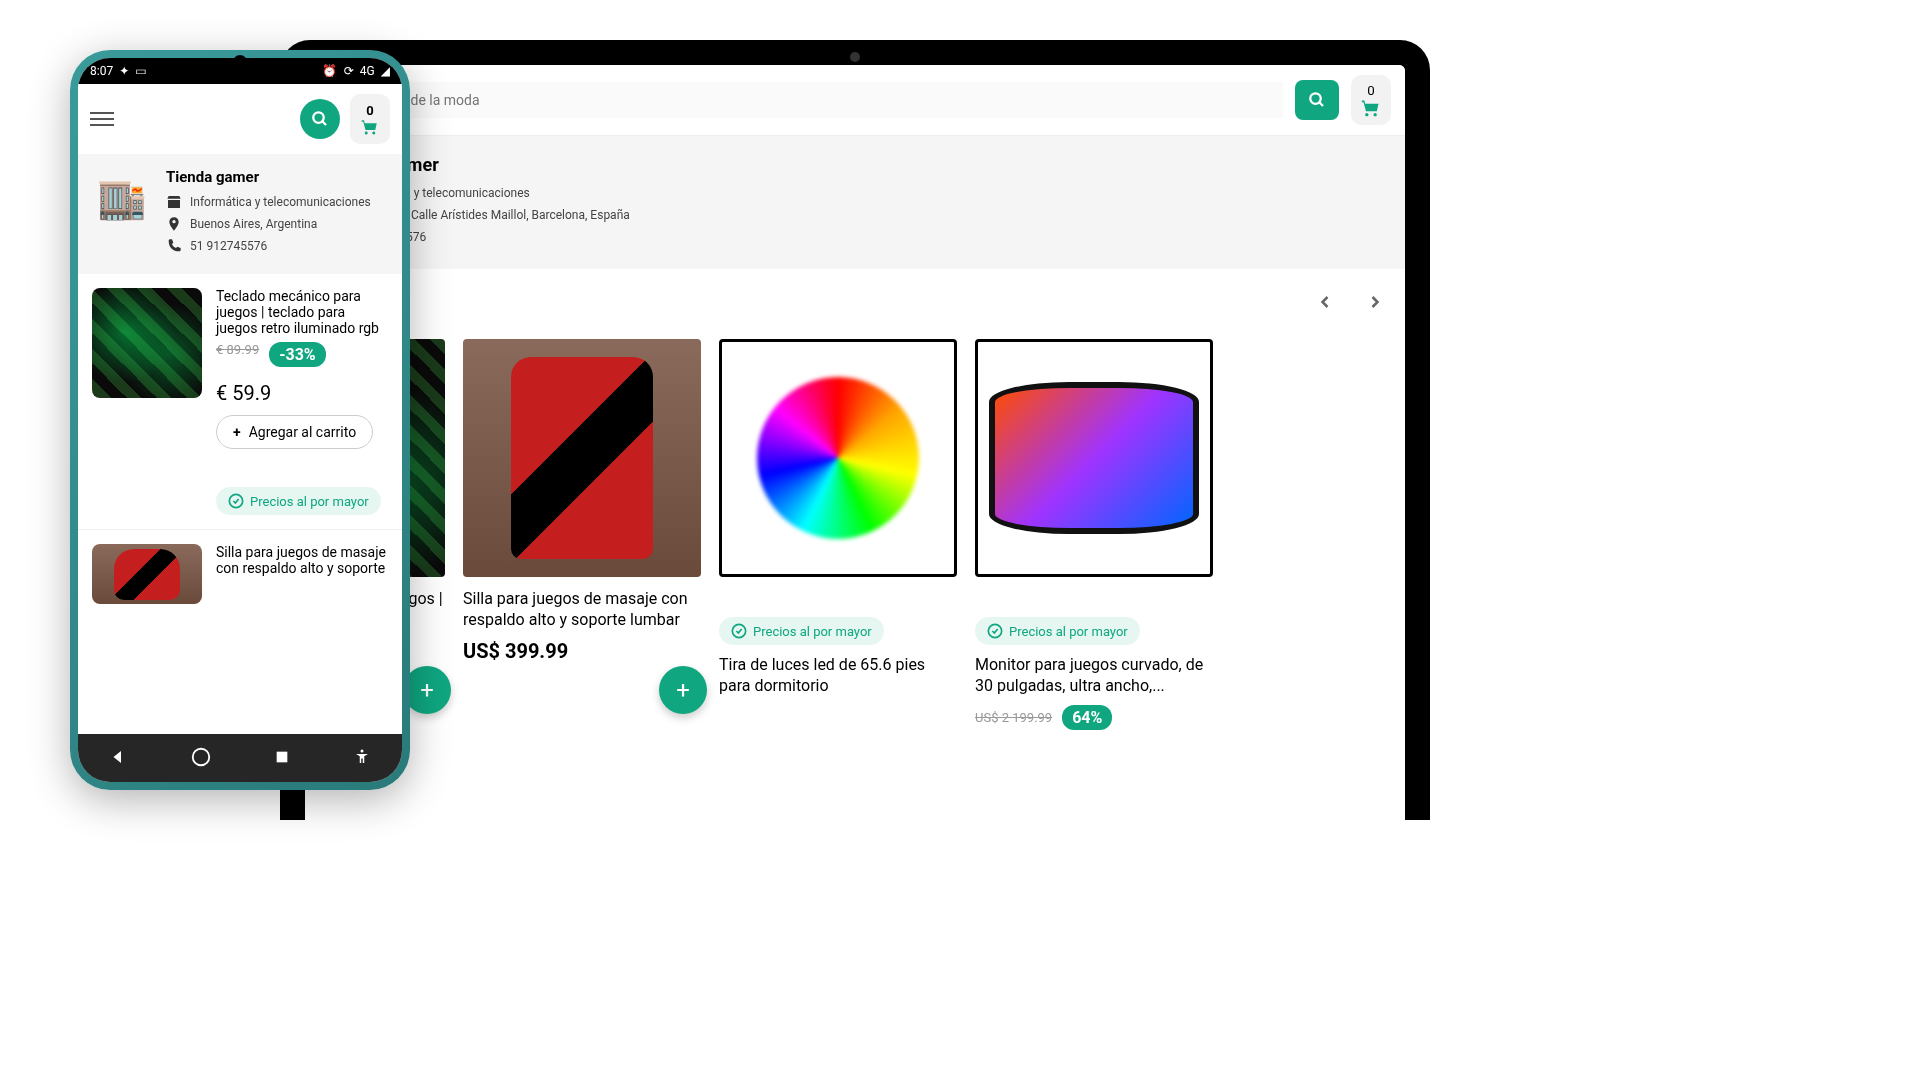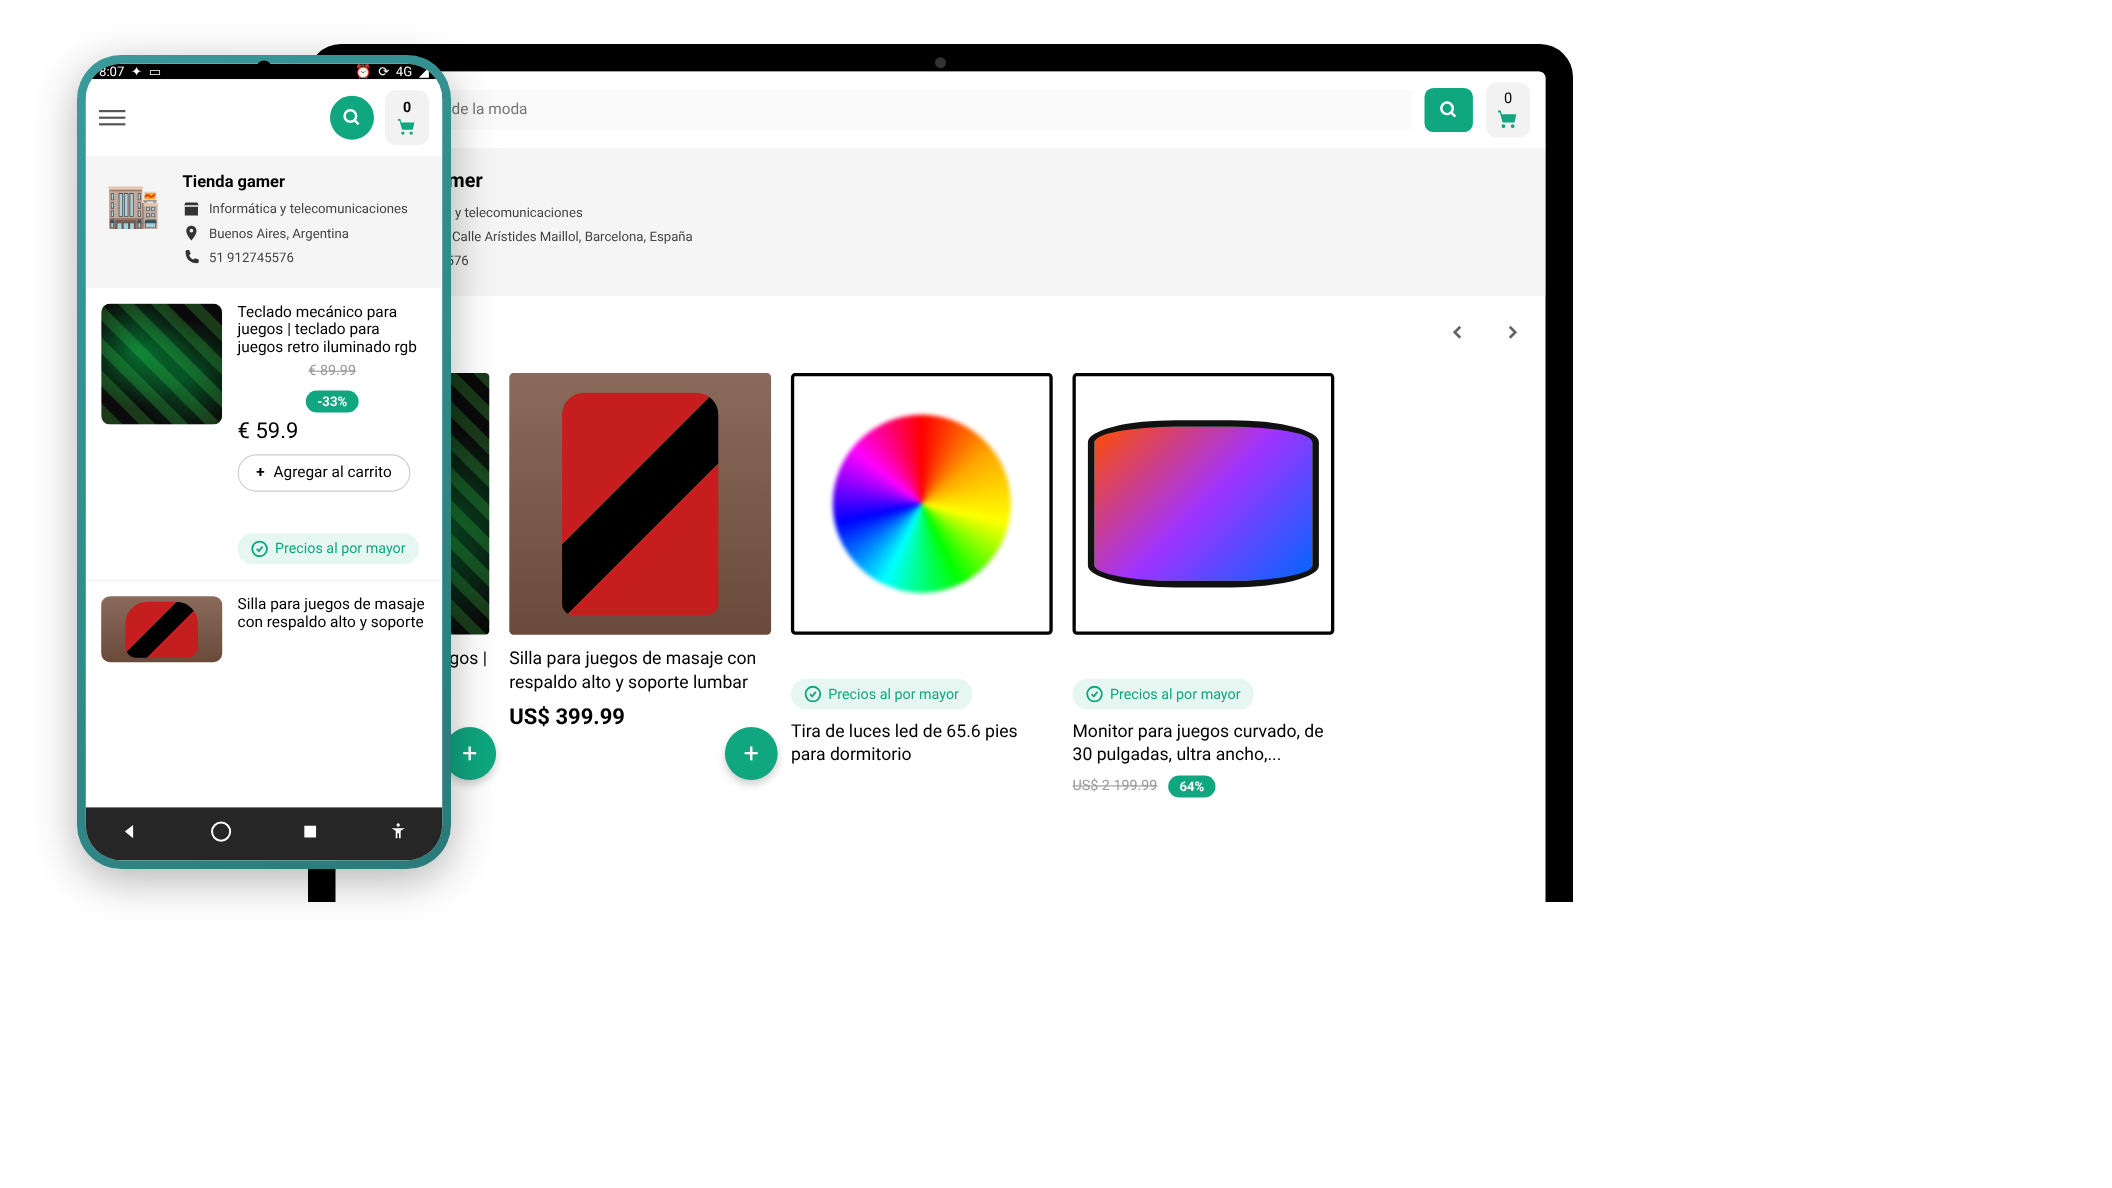--- a/index.html
+++ b/index.html
@@ -9,21 +9,21 @@
 .laptop { position: absolute; left: 280px; top: 40px; width: 1150px; height: 780px; background: #000; border-radius: 30px 30px 0 0; padding: 25px 25px 0 25px; }
 .laptop::before { content: ''; position: absolute; top: 12px; left: 50%; transform: translateX(-50%); width: 10px; height: 10px; background: #333; border-radius: 50%; }
 .laptop-screen { background: #fff; width: 100%; height: 100%; border-radius: 6px 6px 0 0; overflow: hidden; position: relative; }
 
 
 .phone { position: absolute; left: 70px; top: 50px; width: 340px; height: 740px; background: linear-gradient(135deg, #3a9b9b, #2a7a7a); border-radius: 40px; padding: 8px; z-index: 10; box-shadow: 0 10px 40px rgba(0,0,0,0.3); }
 .phone-screen { background: #fff; width: 100%; height: 100%; border-radius: 32px; overflow: hidden; position: relative; }
 .phone-notch { position: absolute; top: 5px; left: 50%; transform: translateX(-50%); width: 14px; height: 14px; background: #000; border-radius: 50%; z-index: 20; }
 
 
-.status-bar { background: #000; color: #fff; height: 14px; display: flex; align-items: center; justify-content: space-between; padding: 0 12px; font-size: 12px; }
+.status-bar { background: #000; color: #fff; height: 26px; display: flex; align-items: center; justify-content: space-between; padding: 0 12px; font-size: 12px; }
 .status-left, .status-right { display: flex; gap: 6px; align-items: center; }
 
 
 .phone-header { display: flex; align-items: center; justify-content: space-between; padding: 10px 12px; background: #fff; }
 .menu-icon { width: 24px; display: flex; flex-direction: column; gap: 4px; cursor: pointer; }
 .menu-icon span { height: 2px; background: #555; }
 .phone-header-right { display: flex; gap: 10px; align-items: center; }
 .search-btn { width: 40px; height: 40px; border-radius: 50%; background: #0fa680; color: #fff; display: flex; align-items: center; justify-content: center; border: none; cursor: pointer; }
 .cart-btn { min-width: 40px; height: 50px; border-radius: 10px; background: #f2f2f2; display: flex; flex-direction: column; align-items: center; justify-content: center; cursor: pointer; border: none; padding: 4px 8px; }
 .cart-btn .count { font-weight: bold; font-size: 13px; }
@@ -44,23 +44,23 @@
 
 .chips { display: flex; gap: 8px; padding: 0 10px 14px; overflow-x: hidden; }
 .chip { padding: 8px 18px; border-radius: 20px; background: #eee; border: none; font-size: 14px; white-space: nowrap; cursor: pointer; }
 .chip.active { background: #0fa680; color: #fff; }
 
 
 .product-item { display: flex; gap: 14px; padding: 14px; border-bottom: 1px solid #eee; }
 .product-img { width: 110px; height: 110px; background: #111; border-radius: 8px; flex-shrink: 0; position: relative; overflow: hidden; }
 .product-info { flex: 1; }
 .product-title { font-size: 14px; margin-bottom: 6px; }
-.price-row { display: flex; align-items: center; gap: 10px; margin-bottom: 4px; flex-direction: column; }
+.price-row { display: flex; gap: 10px; margin-bottom: 14px; }
 .old-price { color: #999; text-decoration: line-through; font-size: 13px; }
-.discount-badge { background: #0fa680; color: #fff; padding: 3px 10px; border-radius: 12px; font-size: 12px; font-weight: bold; }
+.discount-badge { background: #0fa680; color: #fff; padding: 3px 10px; border-radius: 12px; font-size: 16px; font-weight: bold; }
 .price { font-size: 20px; font-weight: normal; margin-bottom: 10px; }
 .add-cart-btn { border: 1px solid #ccc; background: #fff; border-radius: 22px; padding: 8px 16px; display: flex; align-items: center; gap: 8px; cursor: pointer; font-size: 14px; margin-bottom: 10px; }
 .wholesale-badge { display: inline-flex; align-items: center; gap: 6px; background: #e6f7f2; color: #0fa680; padding: 6px 12px; border-radius: 18px; font-size: 13px; margin-top: 28px; }
 
 
 .phone-nav { position: absolute; bottom: 0; left: 0; right: 0; height: 48px; background: rgba(0,0,0,0.85); display: flex; align-items: center; justify-content: space-around; }
 .phone-nav button { background: none; border: none; color: #fff; cursor: pointer; }
 
 
 .desktop-header { display: flex; align-items: center; padding: 10px 14px; gap: 12px; background: #fff; border-bottom: 1px solid #eee; }

